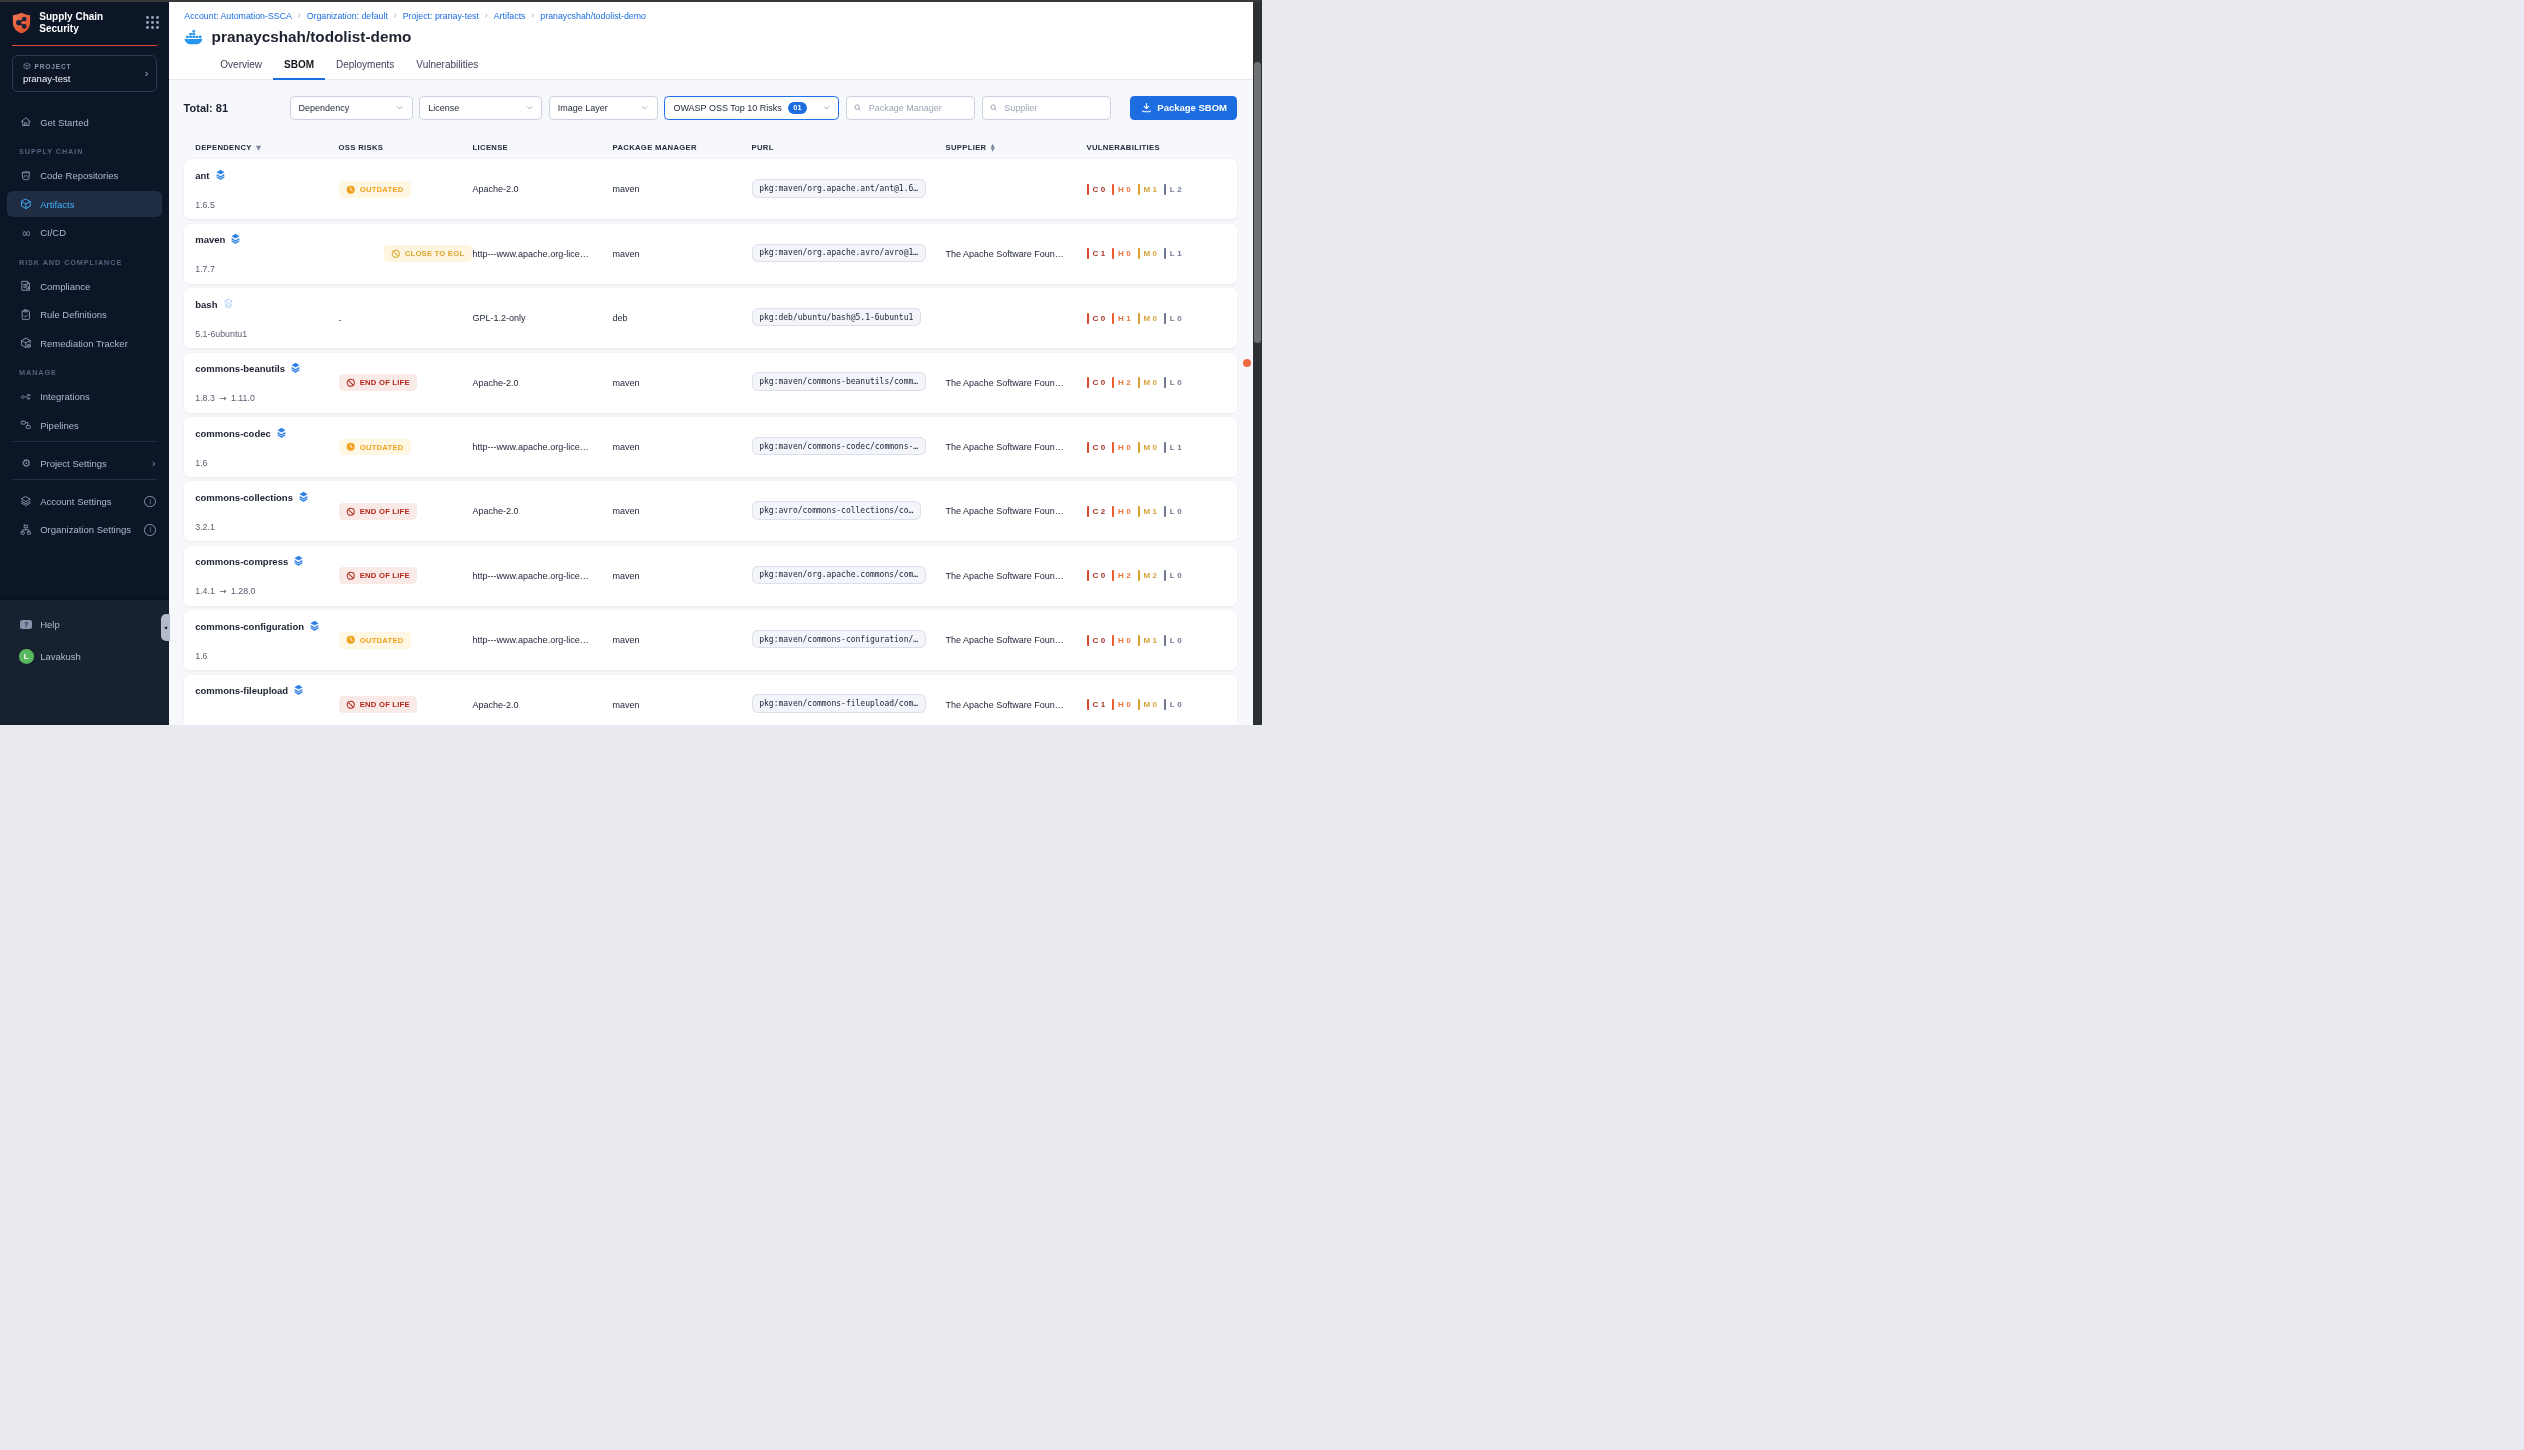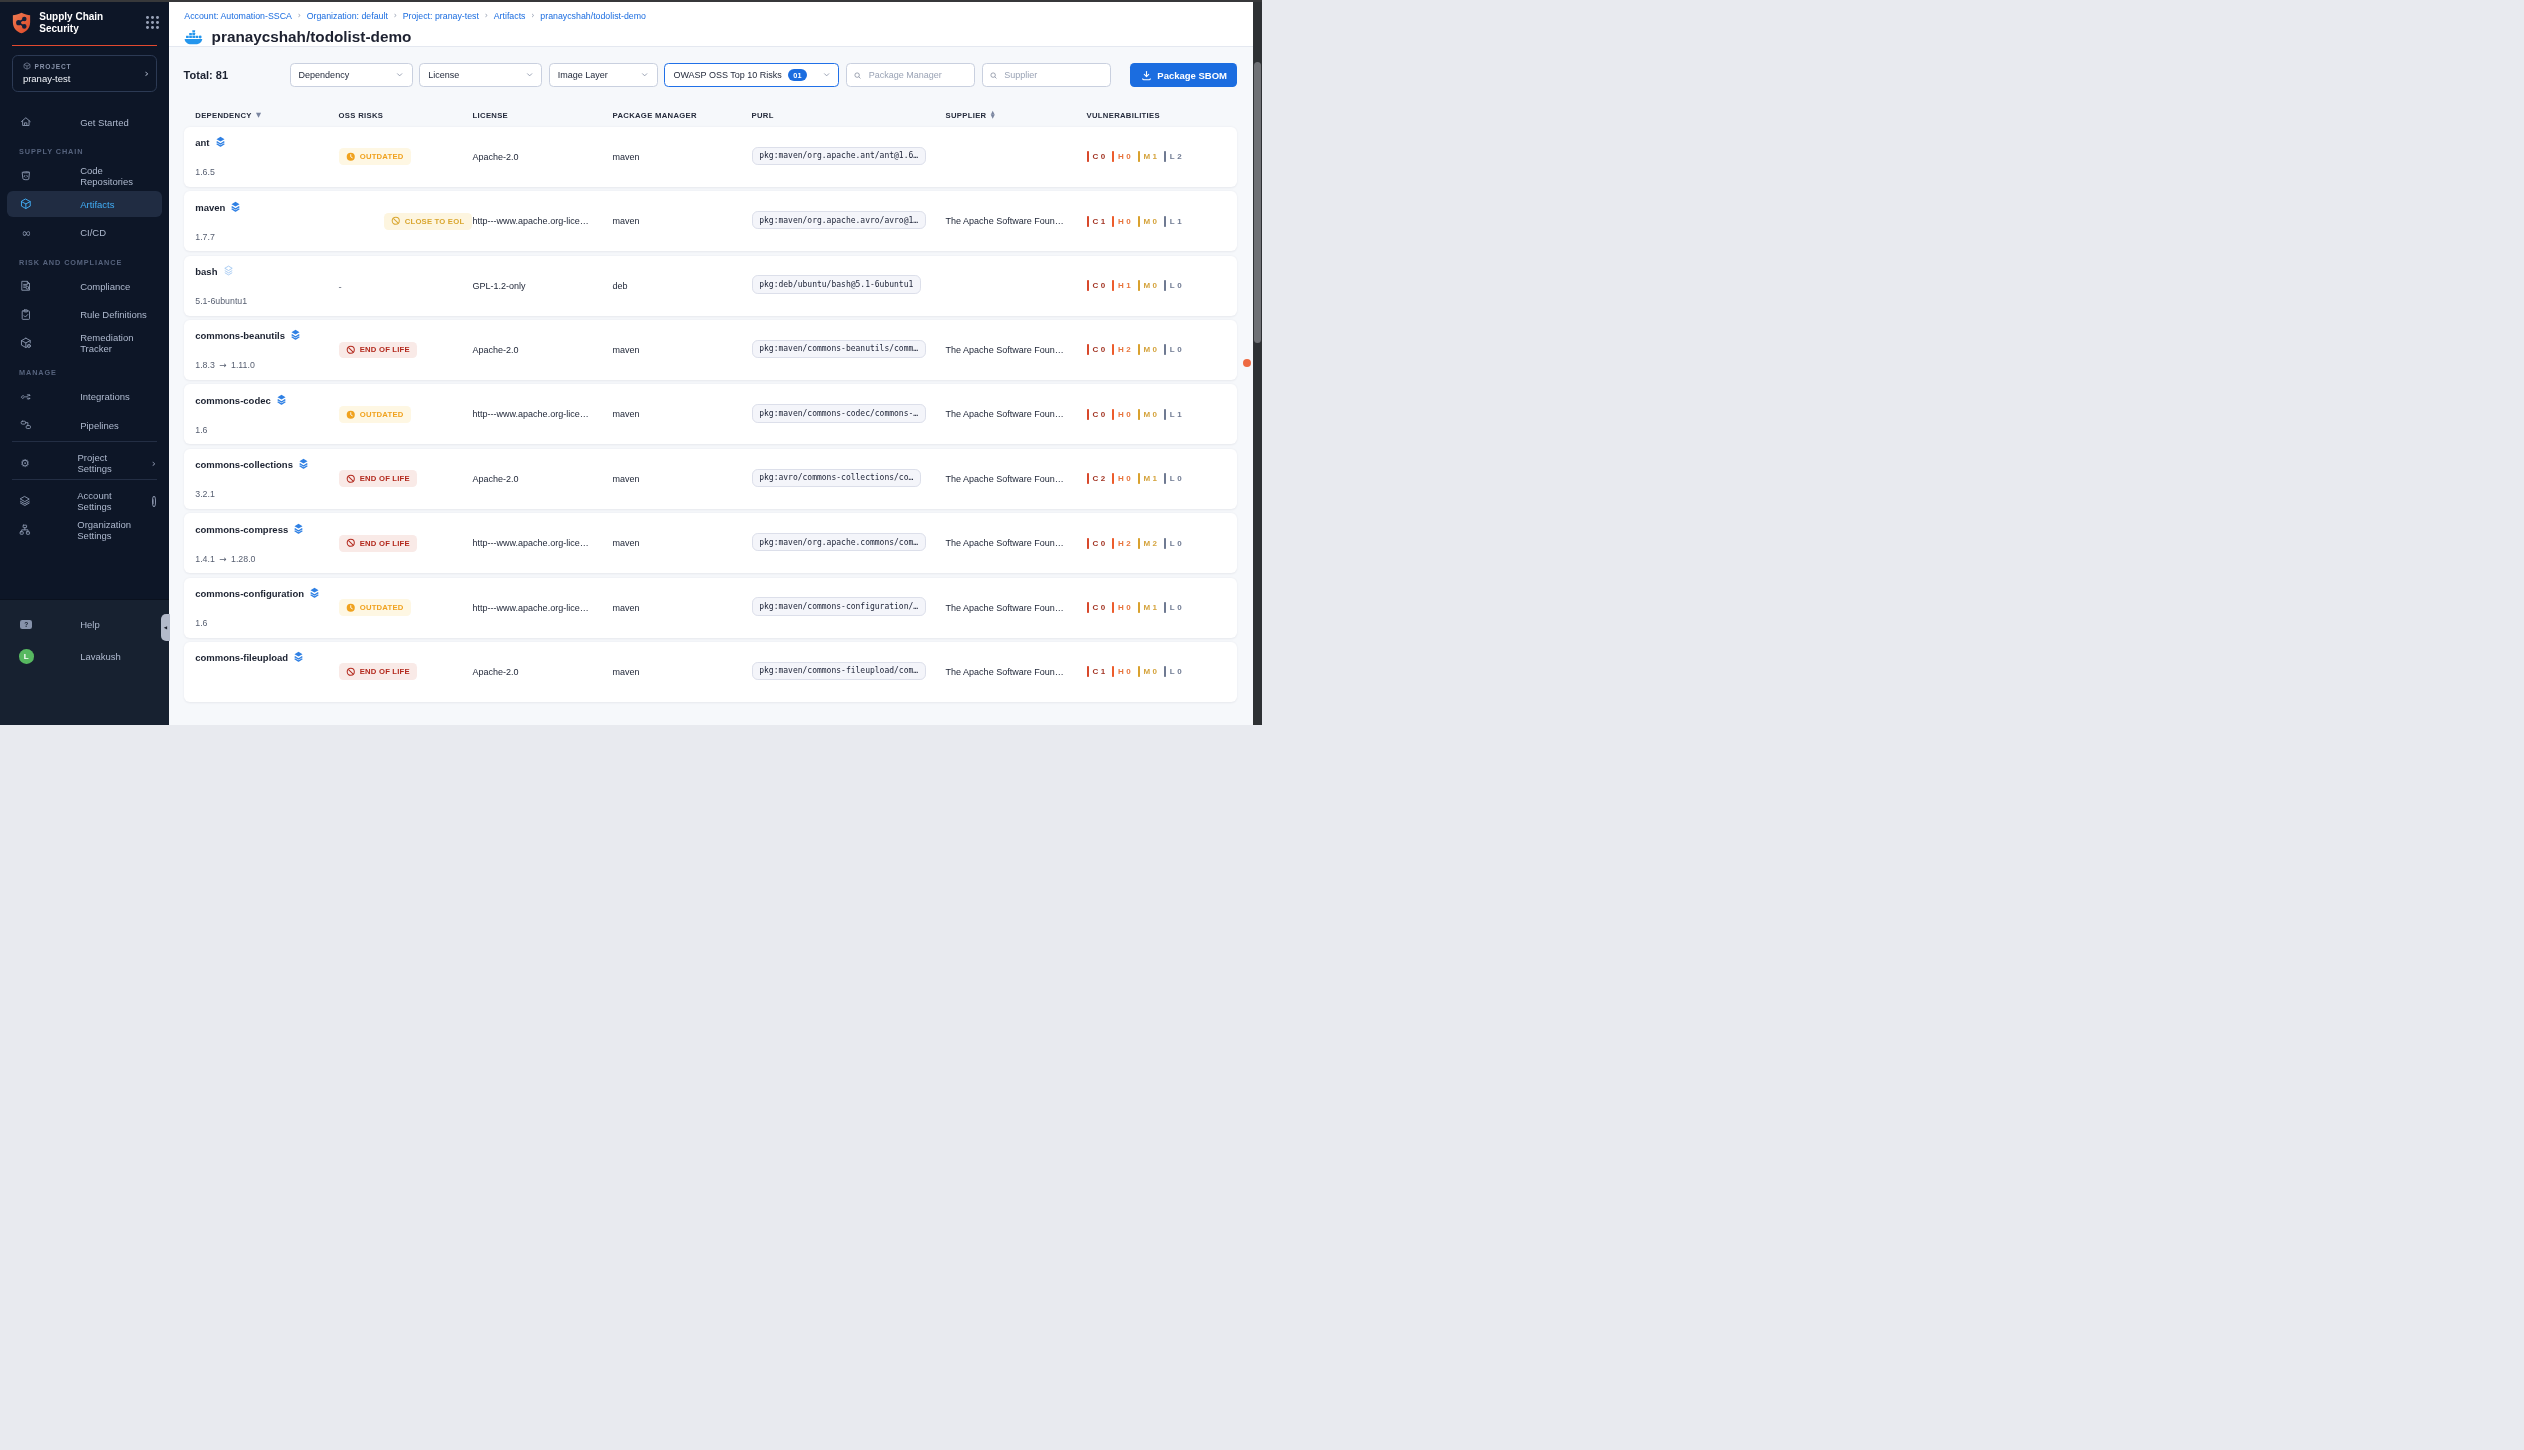--- a/index.html
+++ b/index.html
@@ -14,21 +14,21 @@
   .side-title{flex:1;margin-left:7.3px;color:#FFFFFF;font-size:10px;font-weight:bold;line-height:11.7px;white-space:pre-line;}
   .grid-icon{flex:0 0 auto;display:grid;grid-template-columns:repeat(3,2.9px);grid-gap:2.2px;cursor:pointer;}
   .grid-icon i{width:2.9px;height:2.9px;border-radius:50%;background:#97A1B6;}
   .brand-underline{height:1.5px;background:#E2492F;margin:10.2px 11.7px 0 11.7px;}
   .project-card{margin:8.8px 11.7px 0 11.7px;height:35px;border:0.7px solid #2C3A54;border-radius:5.8px;display:flex;align-items:center;padding:0 7.3px 0 10.2px;cursor:pointer;}
   .project-meta{flex:1;}
   .project-label{display:flex;align-items:center;gap:3.7px;color:#8792A9;font-size:6.6px;font-weight:bold;letter-spacing:0.8px;}
   .project-name{color:#F2F5FA;font-size:9.5px;margin-top:2.2px;}
   .project-chevron{color:#AFB8CB;font-size:11px;}
   .nav{margin-top:17.5px;}
-  .nav-item{display:flex;align-items:center;height:25.6px;margin:0 7.3px 2.9px 7.3px;padding:0 5.8px 0 11.7px;border-radius:5.8px;color:#AEB9CE;font-size:9.5px;cursor:pointer;gap:40px;}
+  .nav-item{display:flex;align-items:center;height:25.6px;margin:0 7.3px 2.9px 7.3px;padding:0 5.8px 0 11.7px;border-radius:5.8px;color:#AEB9CE;font-size:9.5px;cursor:pointer;}
   .nav-item .nico{width:14.6px;display:flex;justify-content:center;color:#8793AB;}
   .nav-item .nlabel{margin-left:6.6px;flex:1;}
   .nav-item.active{background:#202C42;color:#41ADF5;}
   .nav-item.active .nico{color:#41ADF5;}
   .nav-section{margin:12.4px 0 6.6px 19px;color:#56637D;font-size:7.3px;font-weight:bold;letter-spacing:0.9px;}
   .nav-divider{height:0.7px;background:#232E44;margin:0 11.7px 8.8px 11.7px;}
   .nav-trail{color:#8B95AC;font-size:10.2px;}
   .info-circ{width:9.5px;height:9.5px;border:0.7px solid #8B95AC;border-radius:50%;color:#8B95AC;font-size:6.6px;display:flex;align-items:center;justify-content:center;font-style:normal;}
   .side-bottom{position:absolute;left:0;right:0;bottom:0;height:126px;background:#172130;border-top:0.7px solid #0A111E;padding-top:11.7px;box-sizing:border-box;}
   .help-bubble{width:11.7px;height:9.5px;border-radius:2.2px;background:#8793AB;color:#172130;font-size:6.6px;font-weight:bold;display:flex;align-items:center;justify-content:center;}
@@ -318,20 +318,26 @@
               <rect x="10" y="3.7" width="3.3" height="2.9" rx="0.3"></rect>
               <rect x="10" y="0.3" width="3.3" height="2.9" rx="0.3"></rect>
               <rect x="13.9" y="7.1" width="3.3" height="2.9" rx="0.3"></rect>
               <path d="M0.4 11 h21.8 c-0.4 3-2.4 6.6-8.5 6.6 h-5.2 c-4.7 0-7.6-2.7-8.1-6.6z"></path>
               <circle cx="19.6" cy="8.6" r="1.8"></circle>
             </g>
           </svg>
         </span>
         <span class="page-title">pranaycshah/todolist-demo</span>
       </div>
+      <div class="tabs" id="tabs">
+          <div class="tab">Overview</div>
+          <div class="tab active">SBOM</div>
+          <div class="tab">Deployments</div>
+          <div class="tab">Vulnerabilities</div>
+        </div>
     </div>
 
     <div class="content">
       <div class="filters-bar">
         <div class="total">Total: 81</div>
         <span id="dd-slot" style="display:flex;">
             <div class="dd">
               <span class="dd-label">
                 <span>Dependency</span>
               </span>

